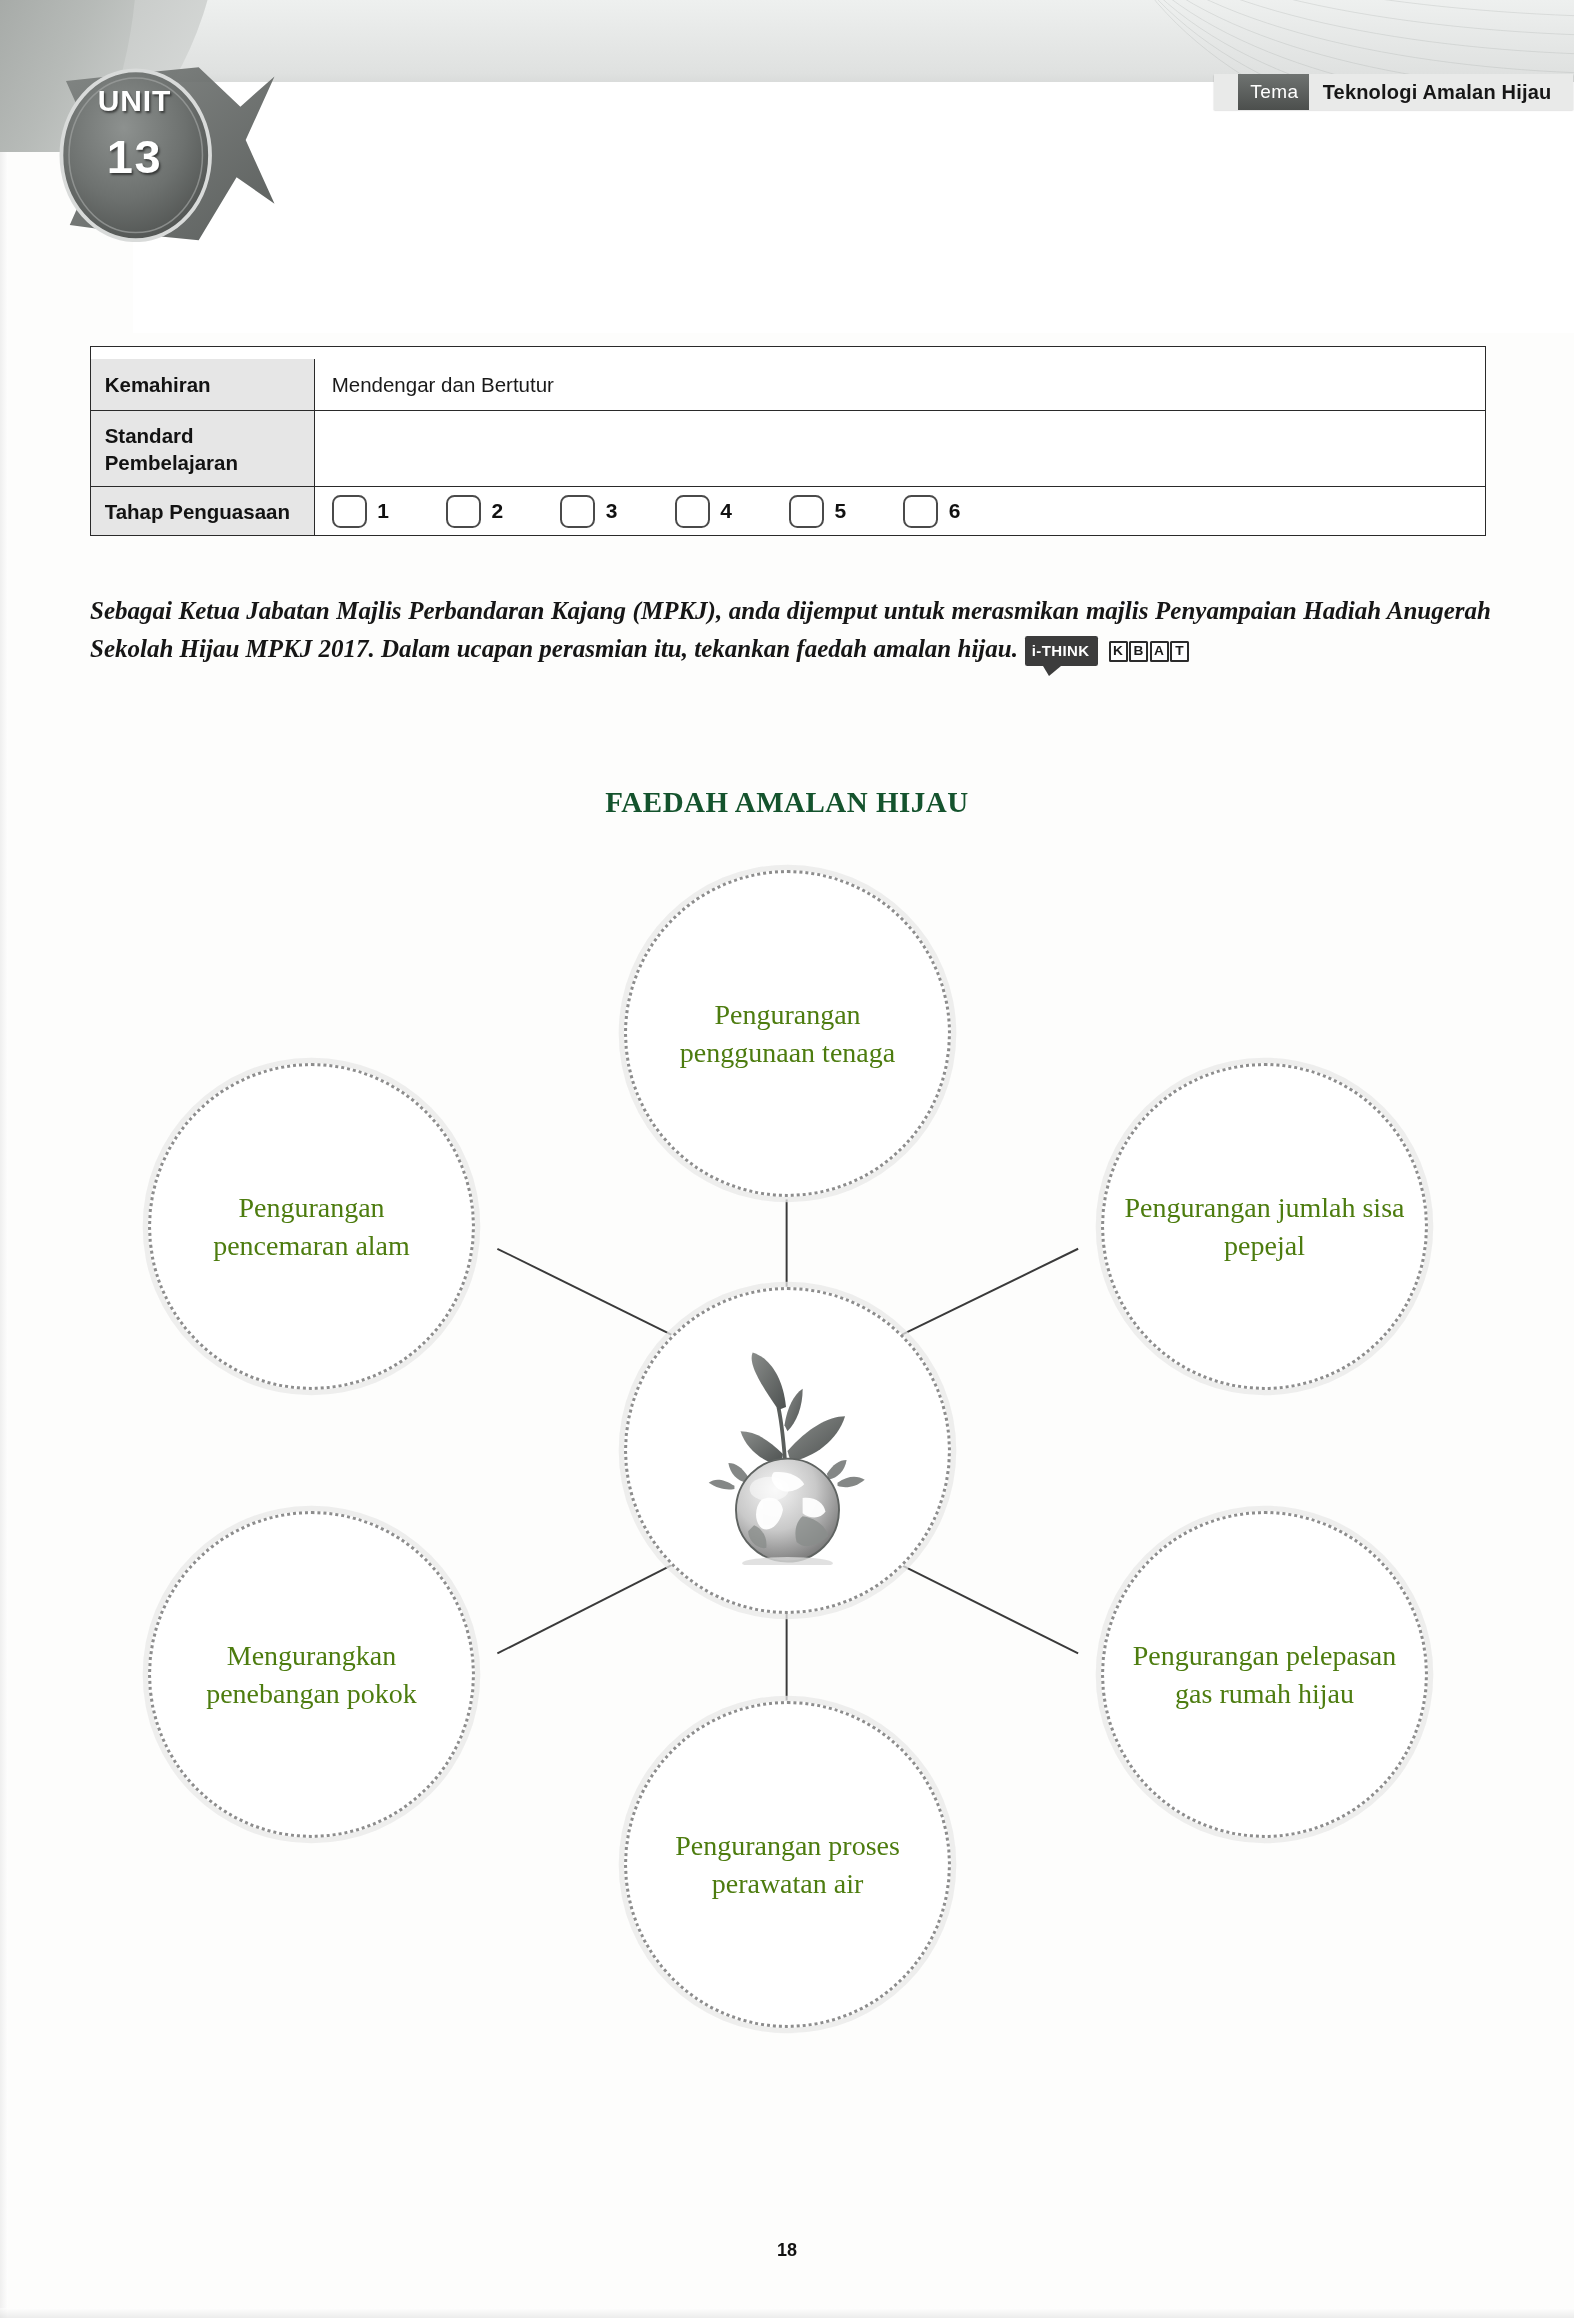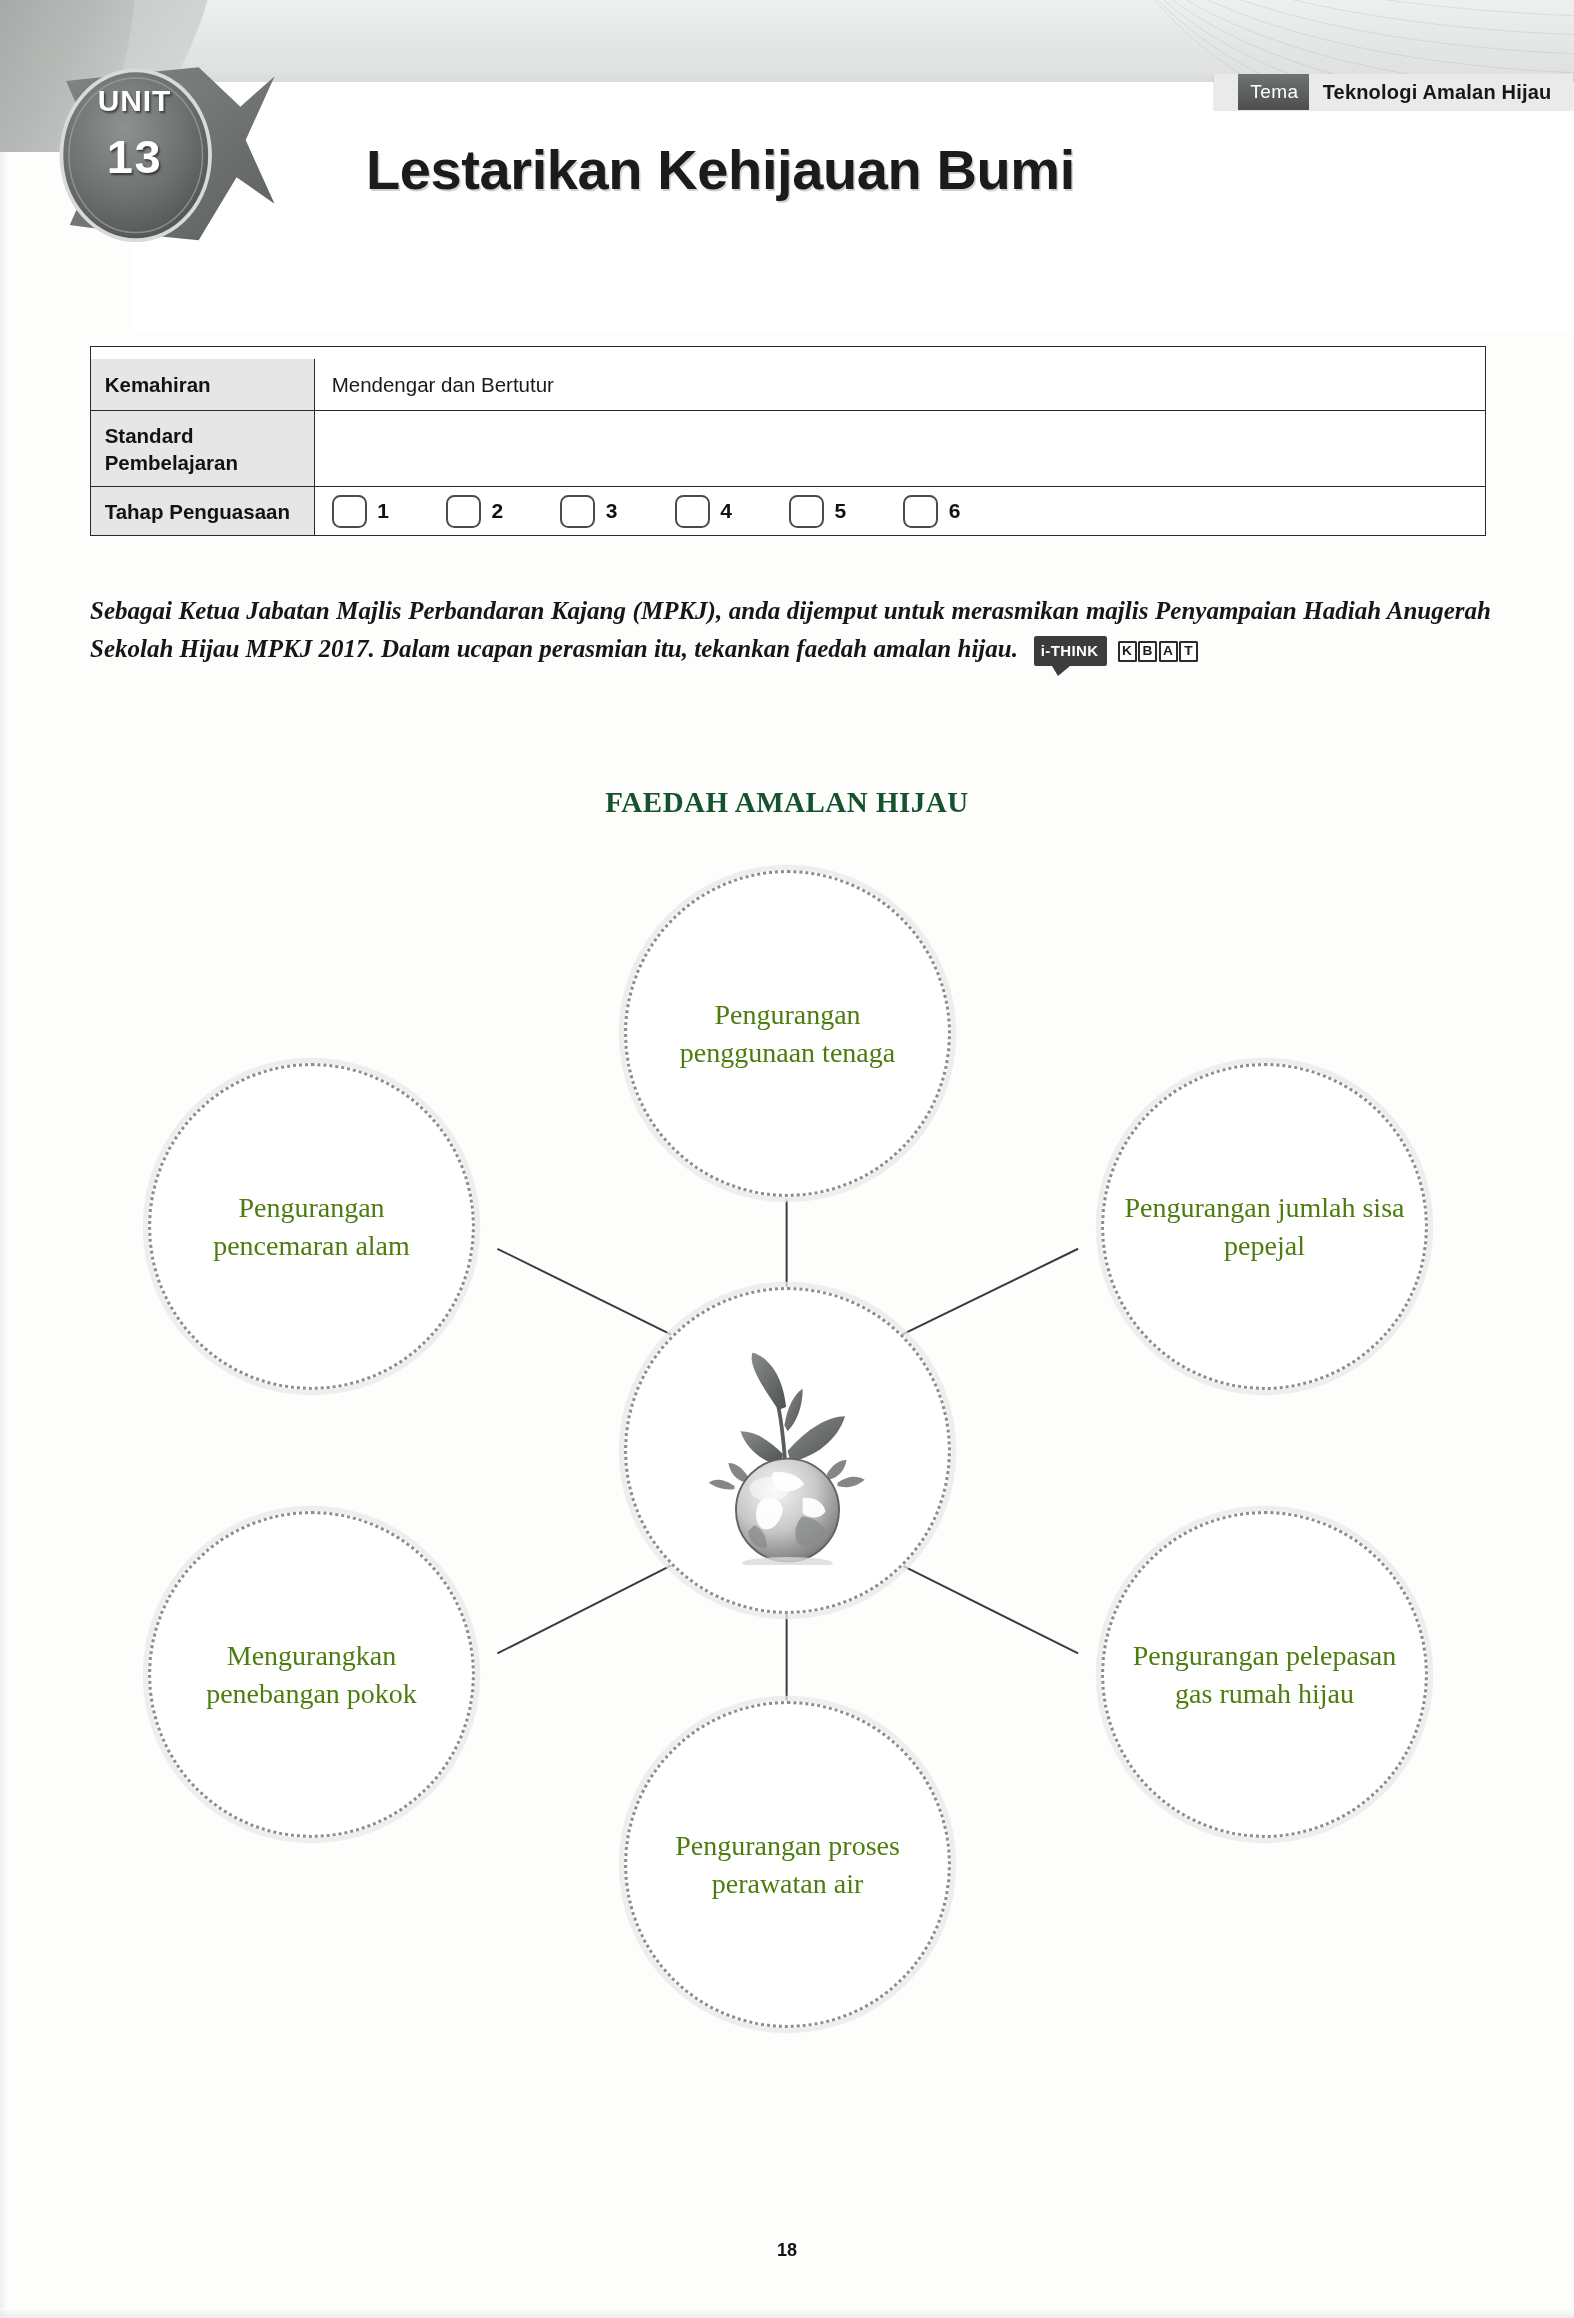--- a/index.html
+++ b/index.html
@@ -170,21 +170,21 @@
     font-size: 25px; line-height: 1.52;
     color: #161616;
     text-align: justify;
     z-index: 5;
   }
   .badge-ithink, .badge-kbat {
     display: inline-block;
     vertical-align: middle;
     font-family: "Liberation Sans", sans-serif;
     font-style: normal; font-weight: bold;
-    margin-left: 16px;
+    margin-left: 7px;
   }
   .badge-ithink {
     position: relative;
     background: #3c3c3c; color: #ffffff;
     font-size: 15px; letter-spacing: 0.4px;
     padding: 3.8px 8.4px 3.8px 6.8px;
     border-radius: 2.3px;
   }
   .badge-ithink::after {
     content: "";
@@ -314,21 +314,20 @@
     </svg>
     <div id="unit-label">UNIT</div>
     <div id="unit-number">13</div>
   </div>
 
   <div id="tema-wrap">
     <div id="tema-key">Tema</div>
     <div id="tema-value">Teknologi Amalan Hijau</div>
   </div>
 
-  <div id="page-title">Lestarikan Kehijauan Bumi</div>
 
   <div id="info-table">
 
     <div class="tbl-row" id="row-kemahiran">
       <div class="tbl-key">Kemahiran</div>
       <div class="tbl-val">Mendengar dan Bertutur</div>
     </div>
 
     <div class="tbl-row" id="row-standard">
       <div class="tbl-key">

